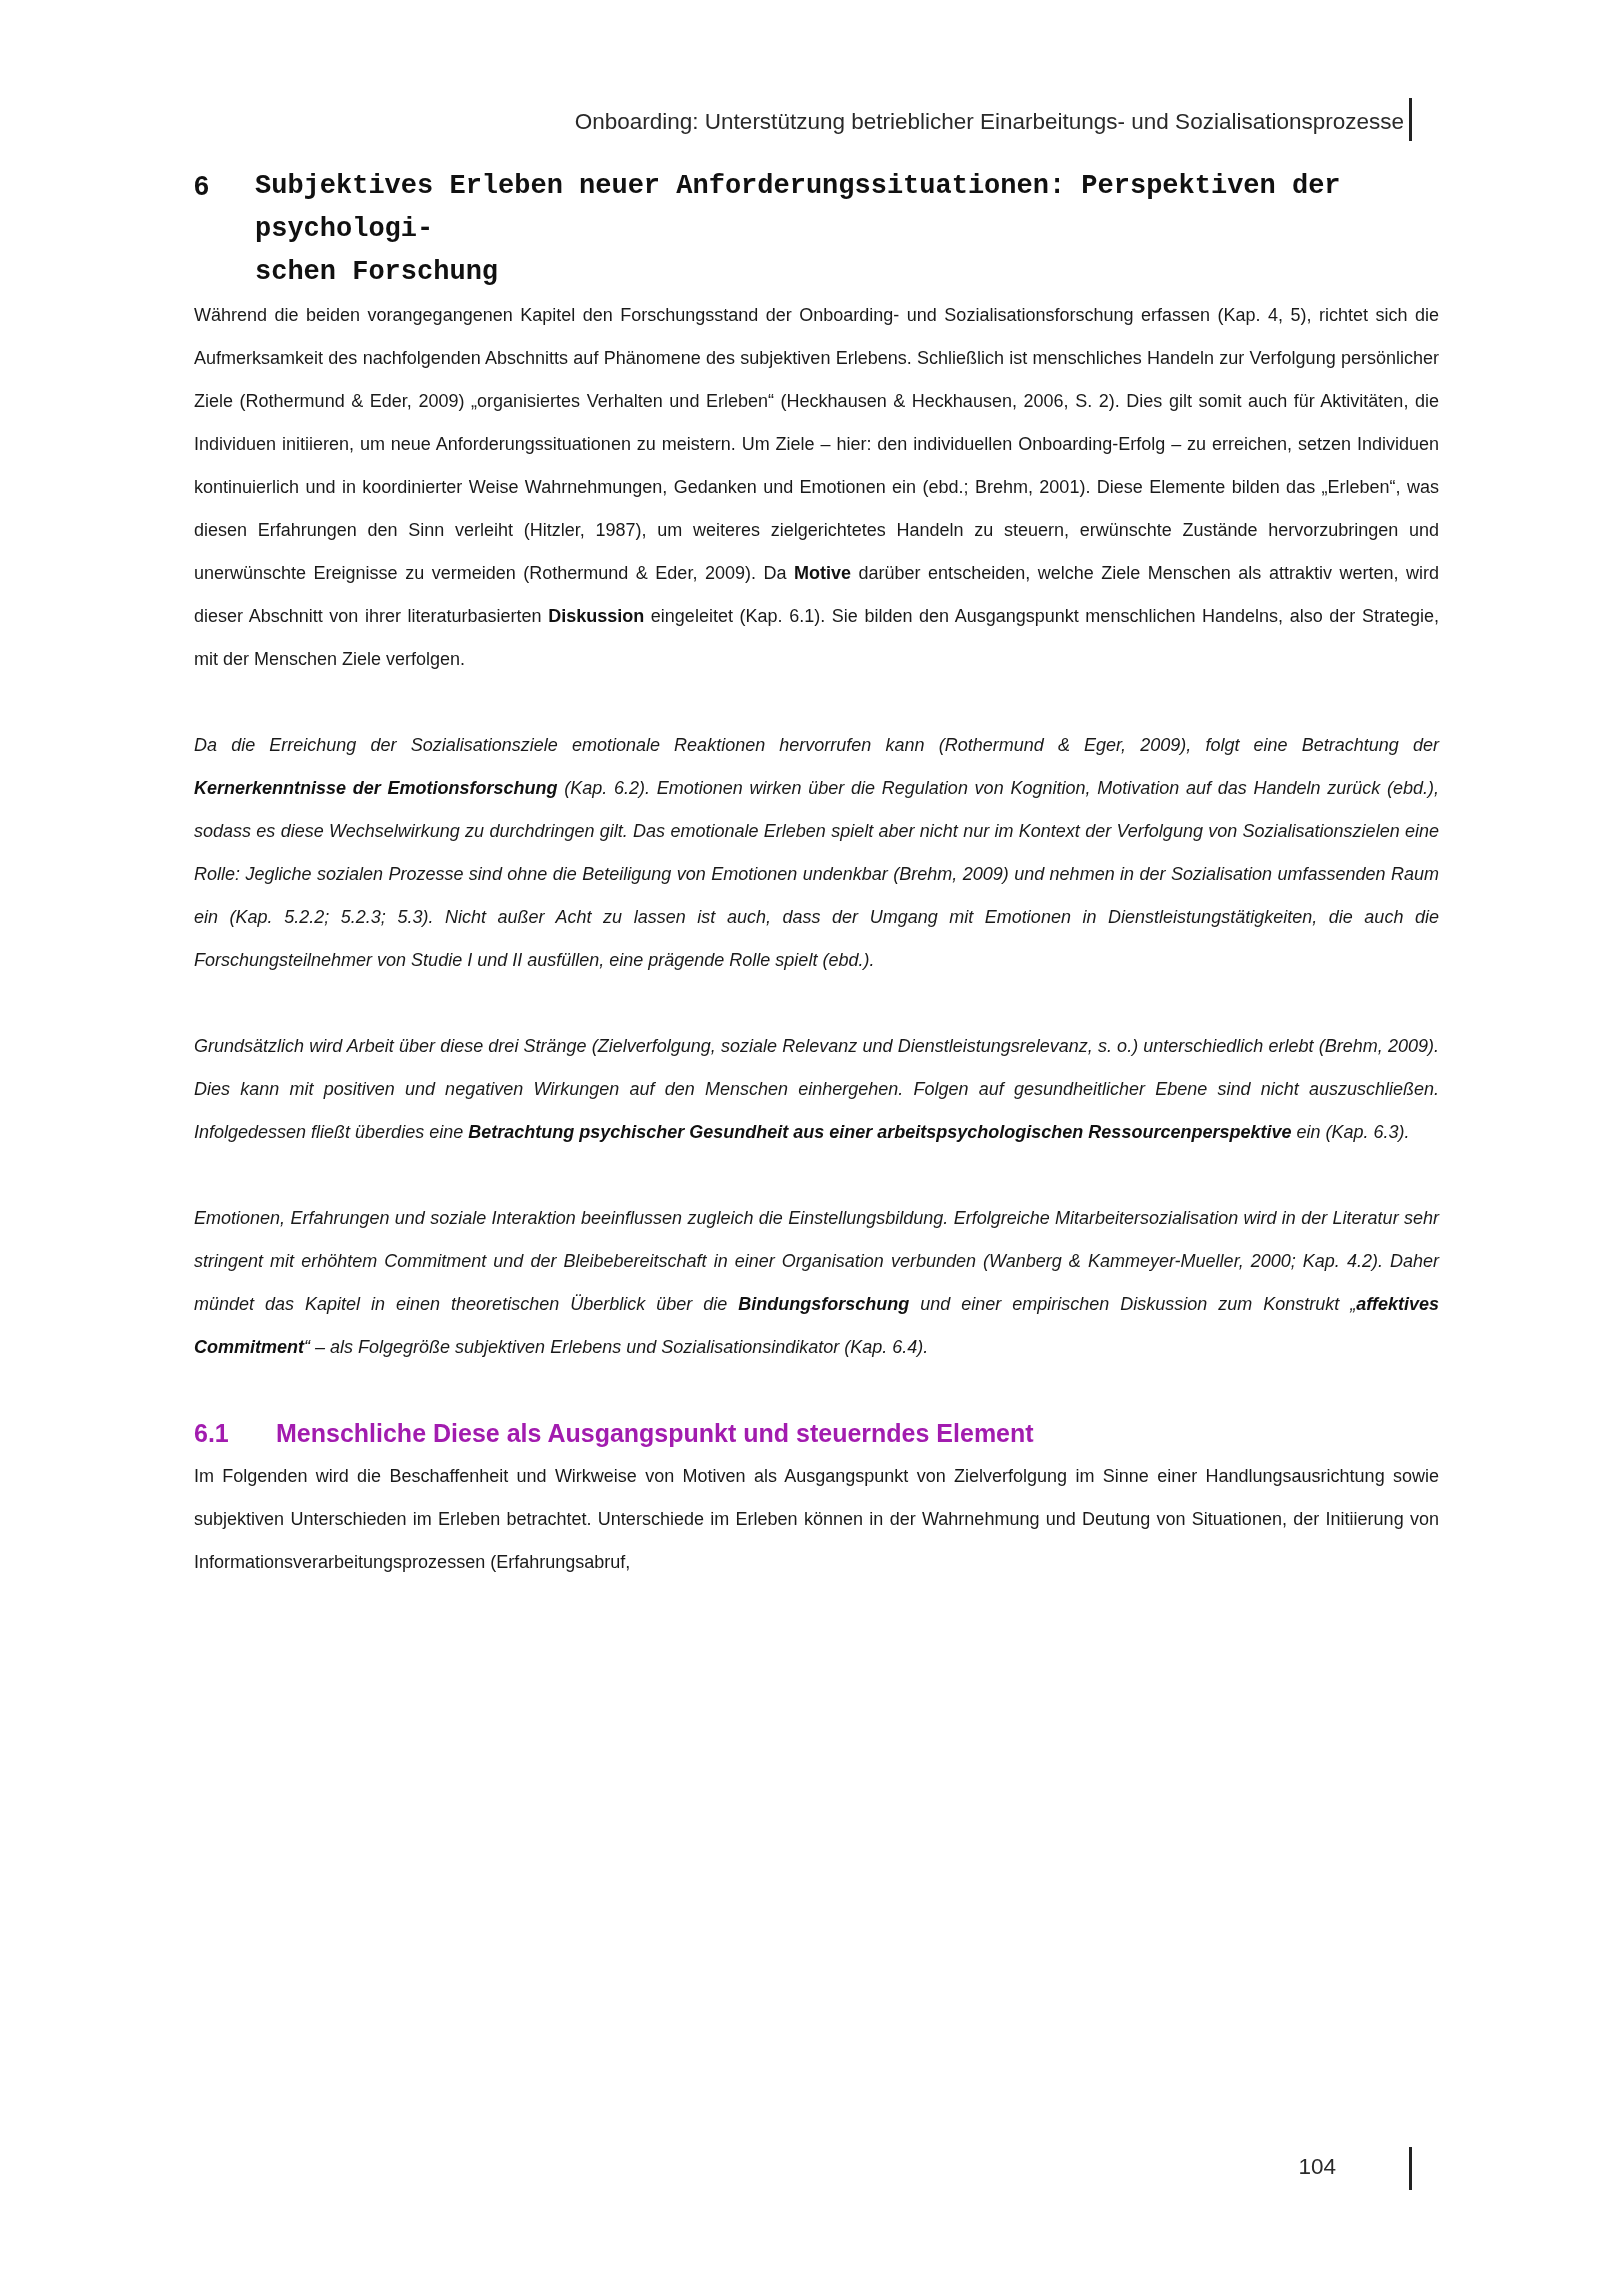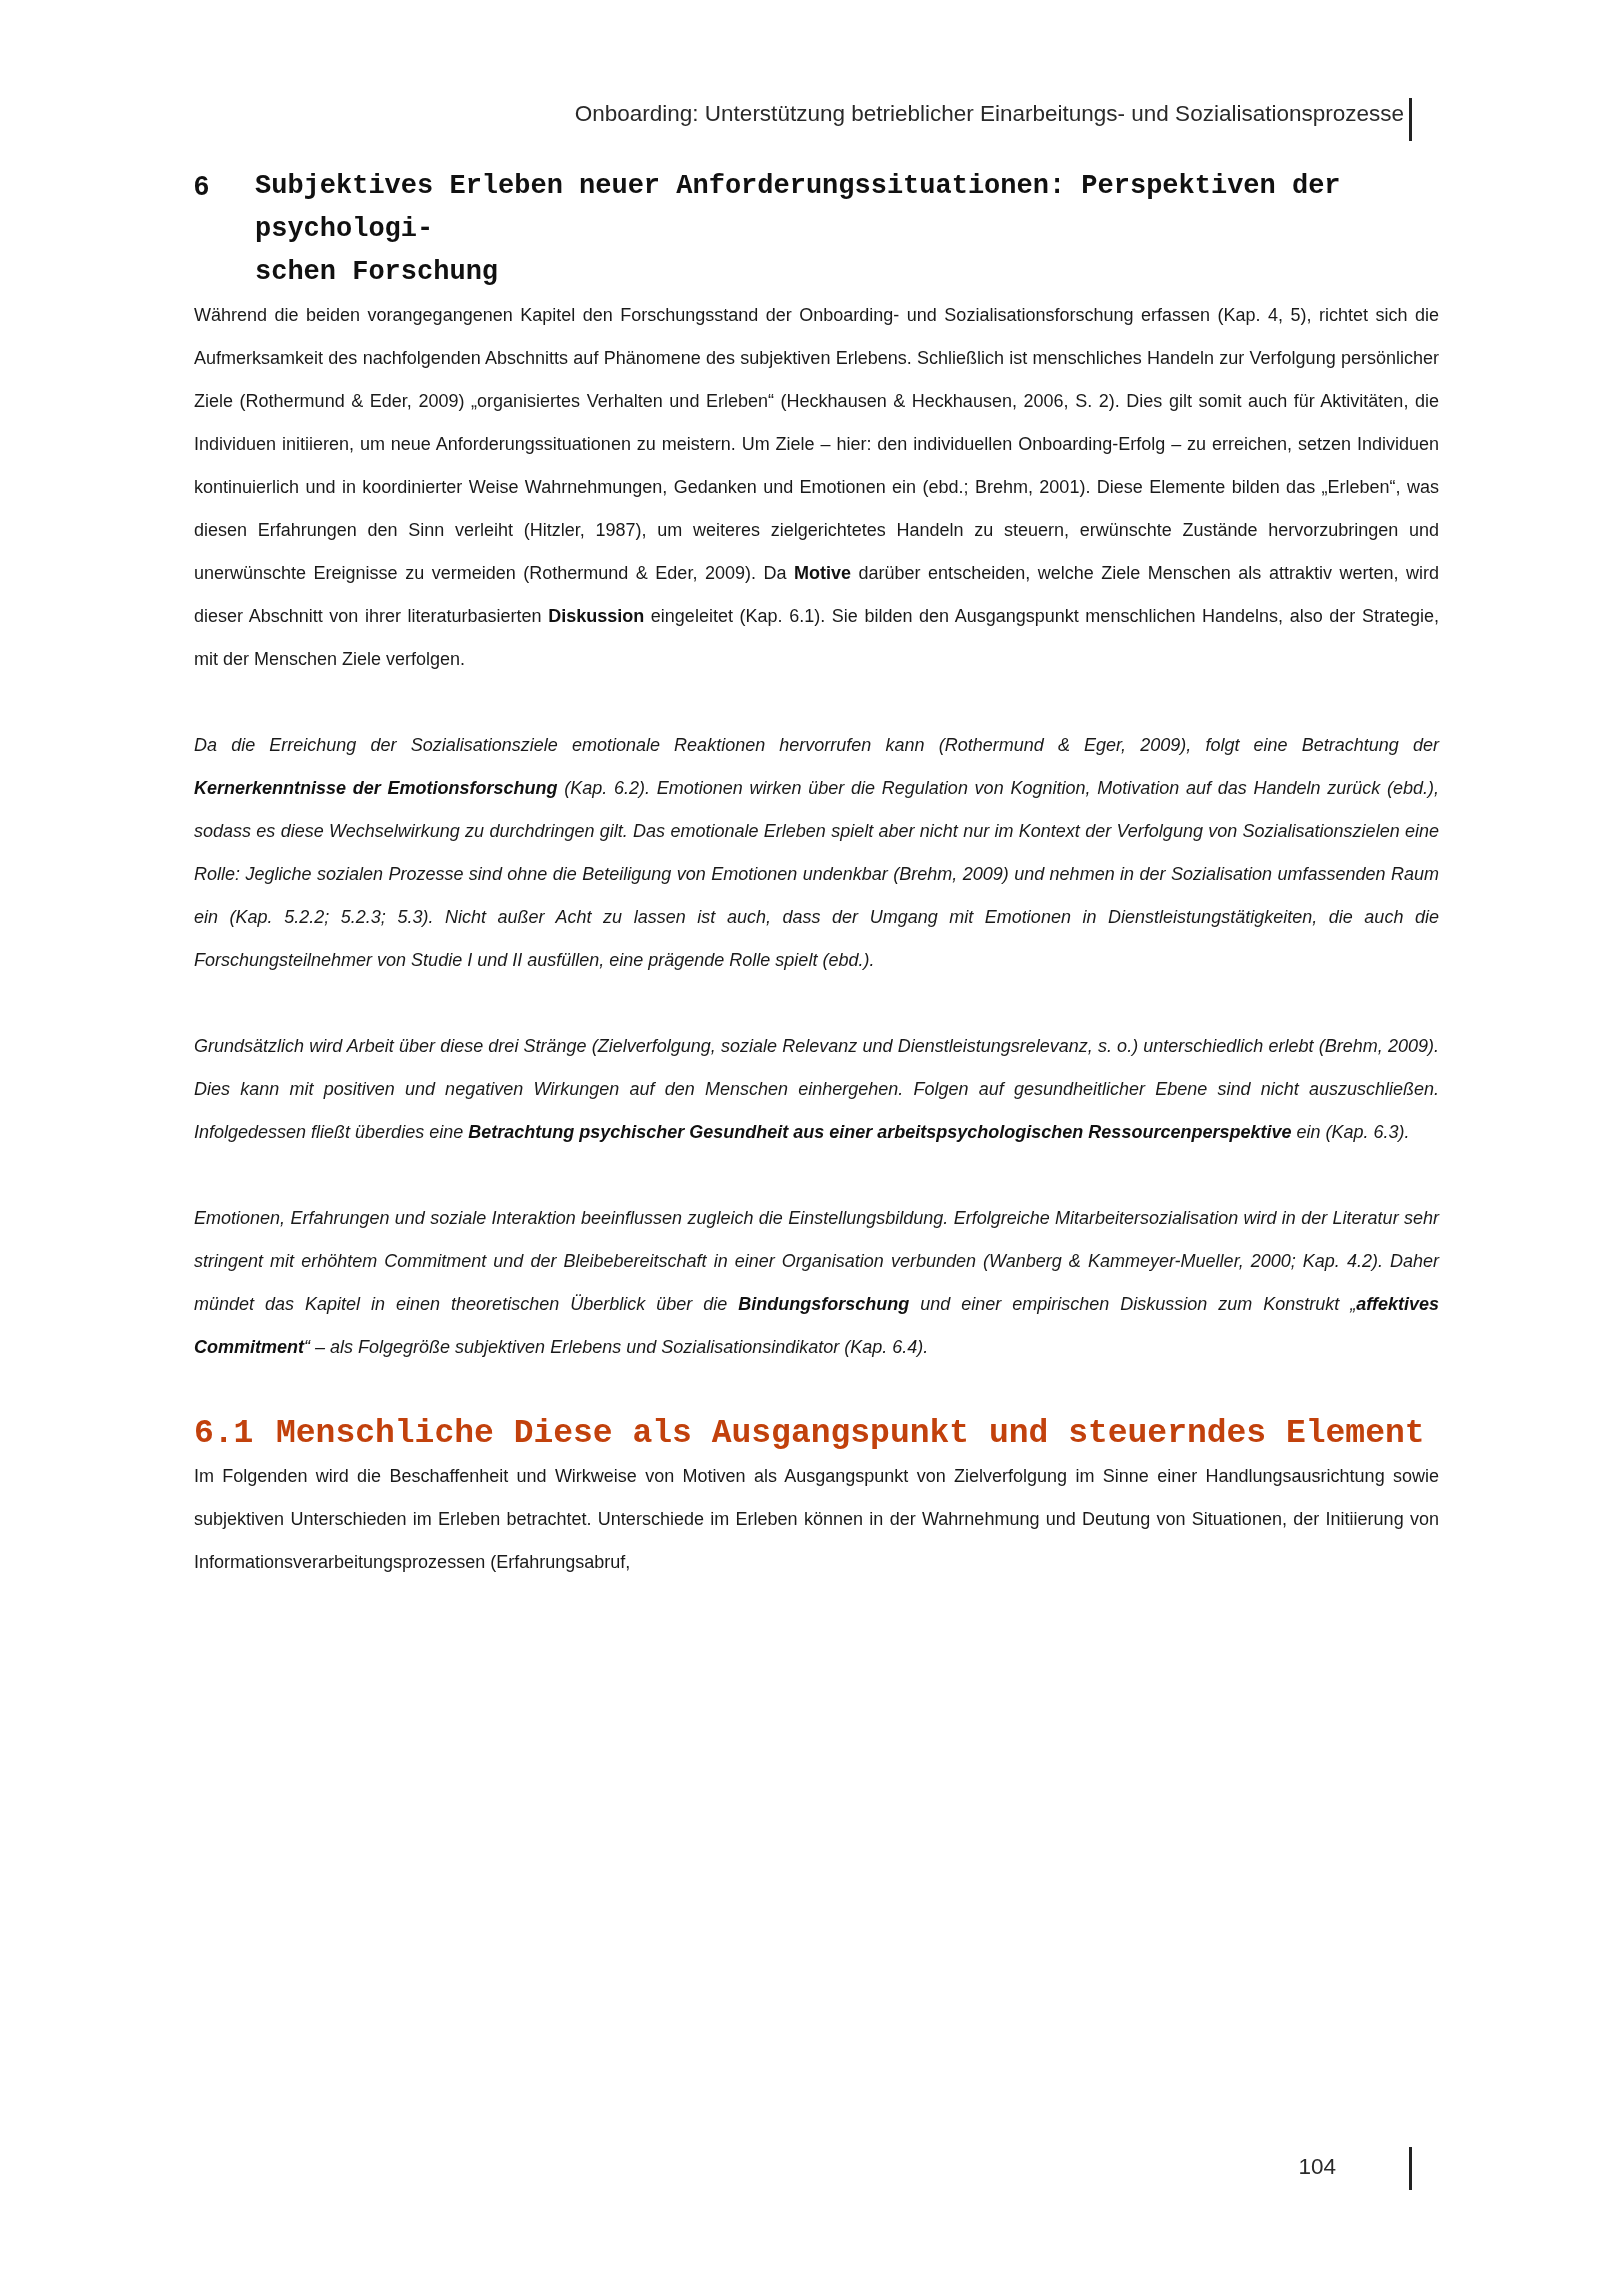--- a/index.html
+++ b/index.html
@@ -1,21 +1,21 @@
 <!DOCTYPE html>
 <html><head>
 <meta charset="utf-8">
 <style>
   html, body { margin: 0; padding: 0; background: #ffffff; }
   body {
     width: 1621px; height: 2293px; position: relative; overflow: hidden;
     font-family: "Liberation Sans", sans-serif; color: #1a1a1a;
   }
   .running-header {
-    position: absolute; top: 100px; left: 196px; width: 1208px;
+    position: absolute; top: 108px; left: 196px; width: 1208px;
     text-align: right; font-size: 22.5px; color: #2a2a2a; line-height: 27.4px;
   }
   .header-rule {
     position: absolute; left: 1409px; top: 98px; width: 2.9px; height: 43px; background: #222;
   }
   .content {
     position: absolute; left: 194px; top: 165px; width: 1245px;
   }
   h1.chapter {
     margin: 0; font-size: 27px; font-weight: bold; line-height: 43px;
@@ -24,22 +24,22 @@
   h1.chapter .num { width: 61px; flex: none; }
   h1.chapter .ttl { flex: 1; font-family: Liberation Mono, monospace; }
   p {
     margin: 0; font-size: 18px; line-height: 43px; text-align: justify;
     hyphens: manual;
   }
   p + p.gap { margin-top: 43px; }
   .gap { margin-top: 43px; font-style: italic; }
   b { font-weight: bold; color: #111; }
   h2.section {
-    margin: 43px 0 0 0; font-size: 33px; font-weight: bold; line-height: 43px;
-    display: flex; color: #c2410c; font-family: Liberation Mono, monospace;
+    margin: 43px 0 0 0; font-size: 25px; font-weight: bold; line-height: 43px;
+    display: flex; color: #a21caf;
   }
   h2.section .num { width: 82px; flex: none; }
   .page-number {
     position: absolute; top: 2154px; left: 1285px; width: 51px; text-align: right;
     font-size: 22.5px; color: #2a2a2a;
   }
   .page-rule {
     position: absolute; left: 1409px; top: 2147px; width: 2.9px; height: 43px; background: #222;
   }
 </style>

